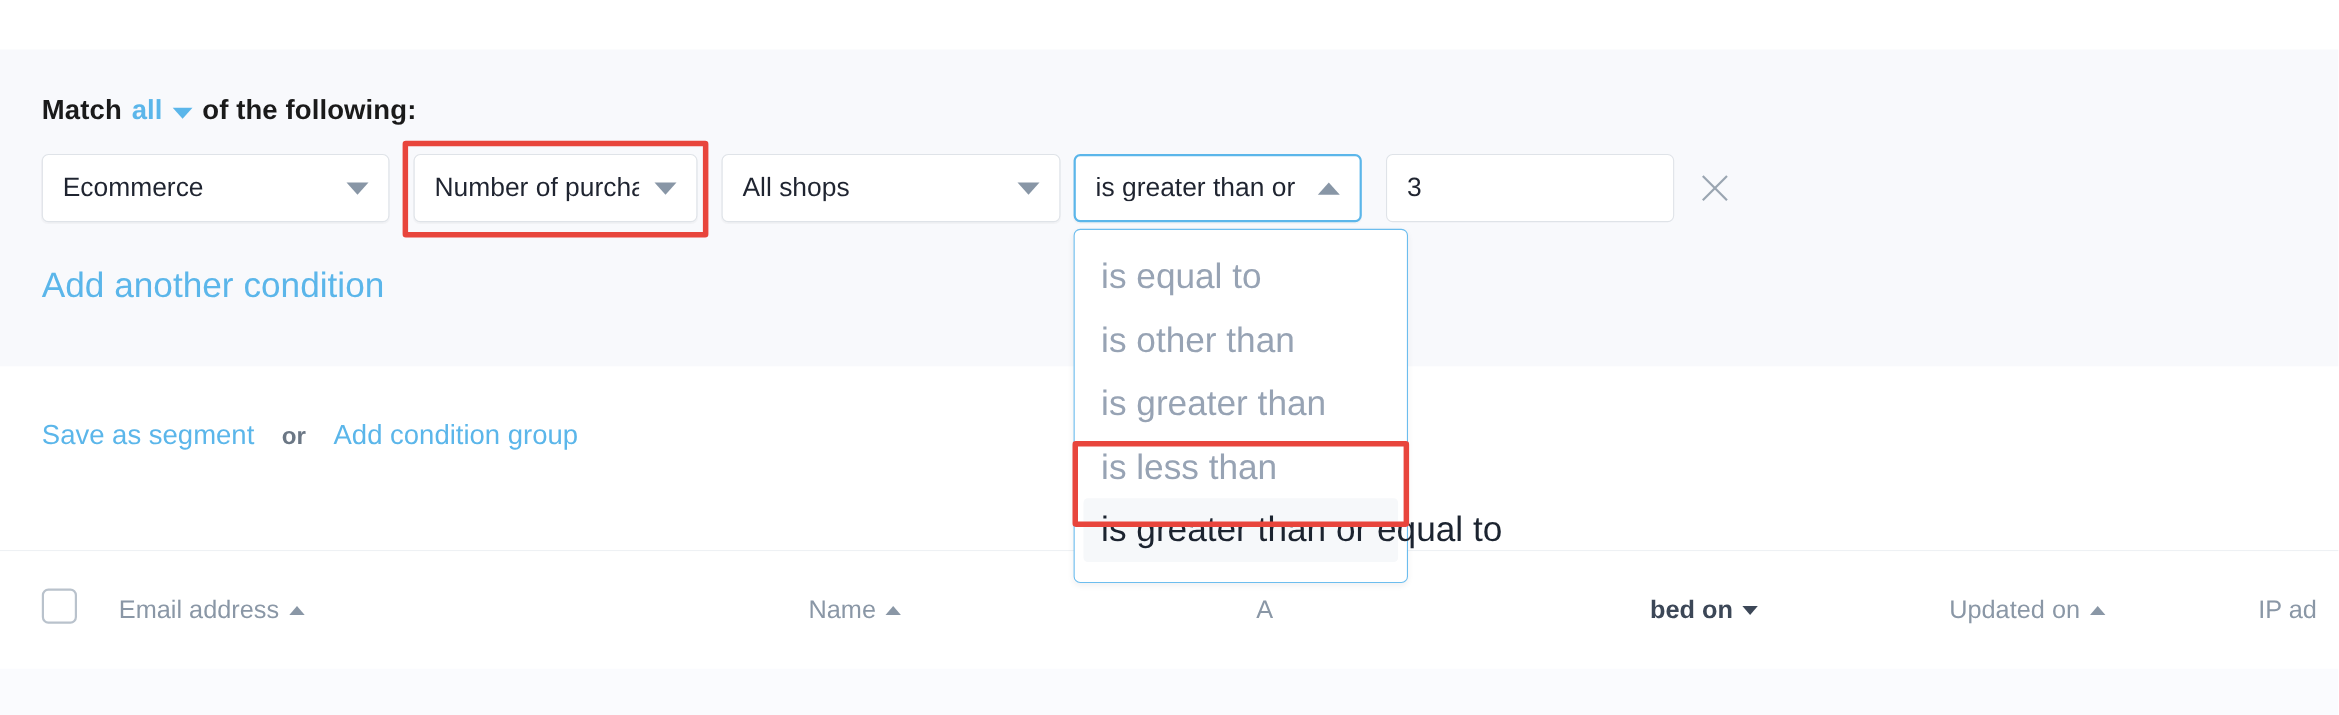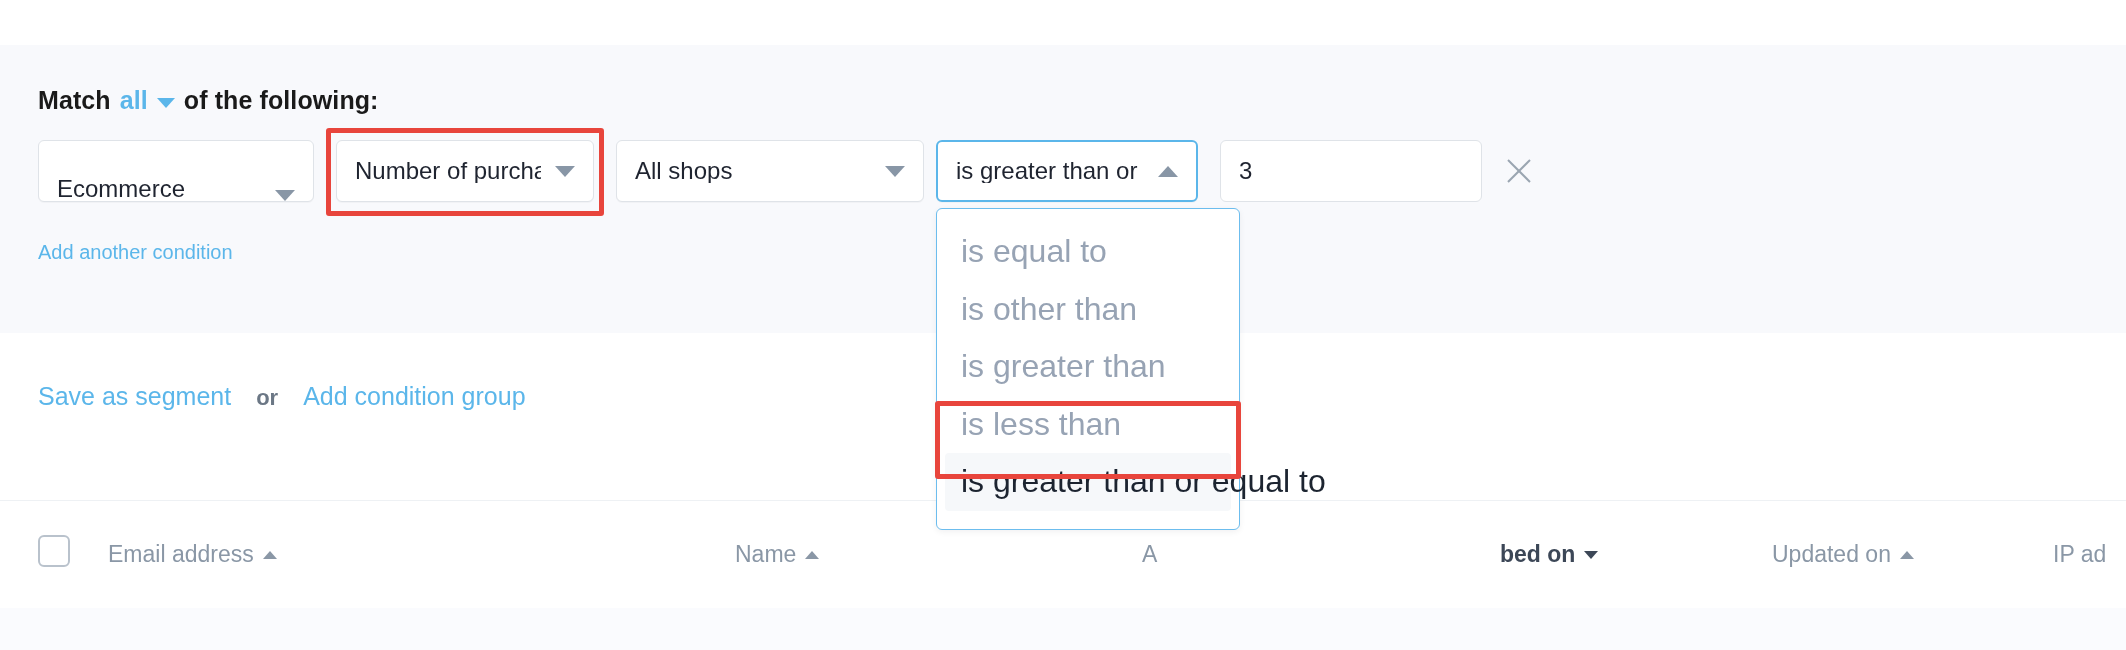--- a/index.html
+++ b/index.html
@@ -97,21 +97,21 @@
   }
   .caret-up-grey {
     width: 0; height: 0;
     border-left: 10px solid transparent;
     border-right: 10px solid transparent;
     border-bottom: 11px solid #8896a6;
     margin-left: 14px;
     flex: 0 0 auto;
   }
 
-  .w-source   { width: 276px; margin-right: 22px; align-items: flex-end; }
+  .w-source   { width: 316px; margin-right: 22px; }
   .w-field    { width: 258px; }
   .w-shop     { width: 308px; margin-right: 12px; }
   .w-operator { width: 262px; }
 
   .field-wrap {
     position: relative;
     margin-right: 22px;
     display: flex;
     align-items: center;
   }
@@ -186,21 +186,21 @@
     border: 5px solid #e8453c;
     border-radius: 3px;
     pointer-events: none;
     z-index: 60;
   }
 
   
   .add-another {
     position: absolute;
     left: 38px; top: 196px;
-    font-size: 20px;
+    font-size: 32px;
     color: #5bb6ea;
     cursor: pointer;
     white-space: nowrap;
   }
 
   
   .save-row {
     position: absolute;
     left: 38px; top: 382px;
     font-size: 25px;

